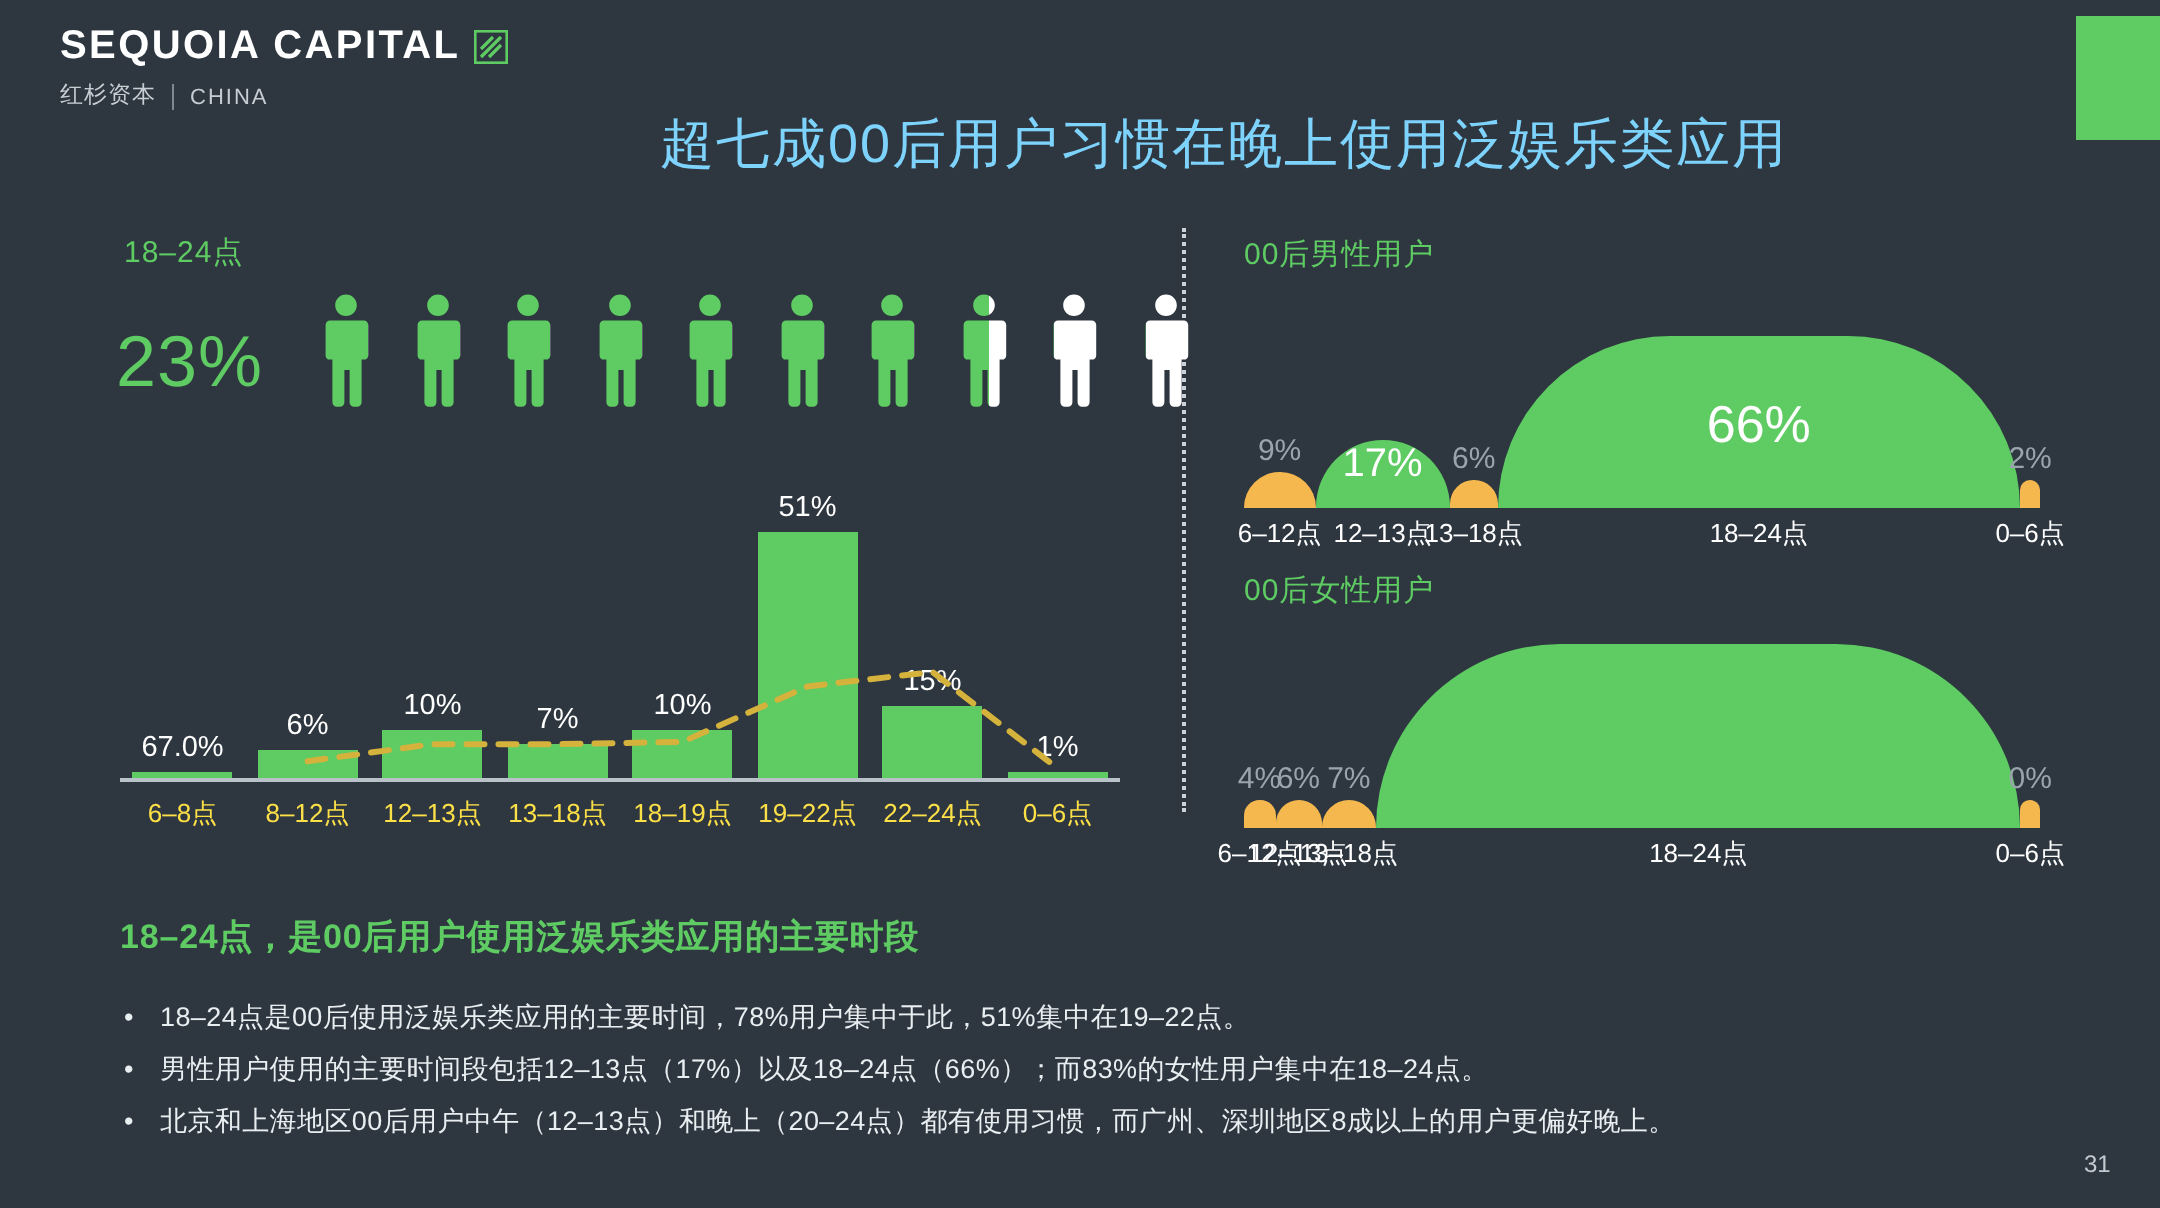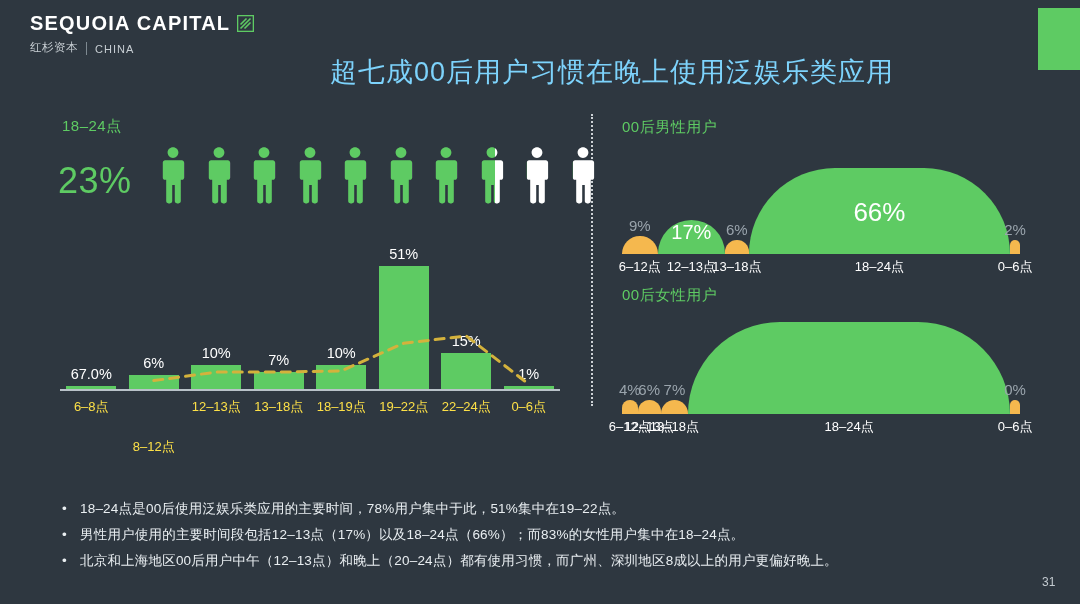--- a/index.html
+++ b/index.html
@@ -262,21 +262,21 @@
           <div class="bar-val">1%</div>
           <div class="bar-rect" style="height:3px;background:#5ecb63"></div>
         </div>
       </div>
     <svg class="trend" id="trend" viewBox="0 0 500 157" preserveAspectRatio="none" aria-hidden="true">
         <path d="M93.8 148.6 L156.3 140.1 L218.8 140.1 L281.3 138.9 L343.8 111.2 L406.3 104.0 L468.8 152.2" fill="none" stroke="#d4b23c" stroke-width="3" stroke-dasharray="9 7" stroke-linecap="round"></path>
       </svg>
     <div class="axis-line"></div>
     <div class="cats" id="bar-cats">
         <div class="cat" style="left: 0px; width: 62.5px;">6–8点</div>
-        <div class="cat" style="left: 62.5px; width: 62.5px; margin-top: 40px;">8–12点</div>
+        <div class="cat" style="left: 62.5px; width: 62.5px;">8–12点</div>
         <div class="cat" style="left: 125px; width: 62.5px;">12–13点</div>
         <div class="cat" style="left: 187.5px; width: 62.5px;">13–18点</div>
         <div class="cat" style="left: 250px; width: 62.5px;">18–19点</div>
         <div class="cat" style="left: 312.5px; width: 62.5px;">19–22点</div>
         <div class="cat" style="left: 375px; width: 62.5px;">22–24点</div>
         <div class="cat" style="left: 437.5px; width: 62.5px;">0–6点</div>
       </div>
   </div>
 
   <div class="dome-sec" style="left:622px;top:118px;width:420px;height:140px;">
@@ -313,20 +313,21 @@
         <div class="dome-lab-out" style="left: 26.8293px; width: 51.1805px; bottom: 16px; font-size: 15px;">7%</div>
         <div class="dome-cat" style="left: 24.8293px; width: 55.1805px; bottom: -22px;">13–18点</div>
         <div class="dome" style="left: 66.0098px; width: 322.283px; height: 92px; background: rgb(94, 203, 99); border-radius: 161.141px 161.141px 0px 0px;"></div>
         <div class="dome-cat" style="left: 52.0098px; width: 350.283px; bottom: -22px;">18–24点</div>
         <div class="dome" style="left: 388.293px; width: 9.70732px; height: 14px; background: rgb(245, 184, 78); border-radius: 4.85366px 4.85366px 0px 0px;"></div>
         <div class="dome-lab-out" style="left: 376.293px; width: 33.7073px; bottom: 16px; font-size: 15px;">0%</div>
         <div class="dome-cat" style="left: 374.293px; width: 37.7073px; bottom: -22px;">0–6点</div>
       </div>
   </div>
 
+  <div class="concl">18–24点，是00后用户使用泛娱乐类应用的主要时段</div>
   <div class="bullets" id="bullets">
       <div class="bullet">
         <span class="dot">•</span>
         <span>18–24点是00后使用泛娱乐类应用的主要时间，78%用户集中于此，51%集中在19–22点。</span>
       </div>
       <div class="bullet">
         <span class="dot">•</span>
         <span>男性用户使用的主要时间段包括12–13点（17%）以及18–24点（66%）；而83%的女性用户集中在18–24点。</span>
       </div>
       <div class="bullet">

